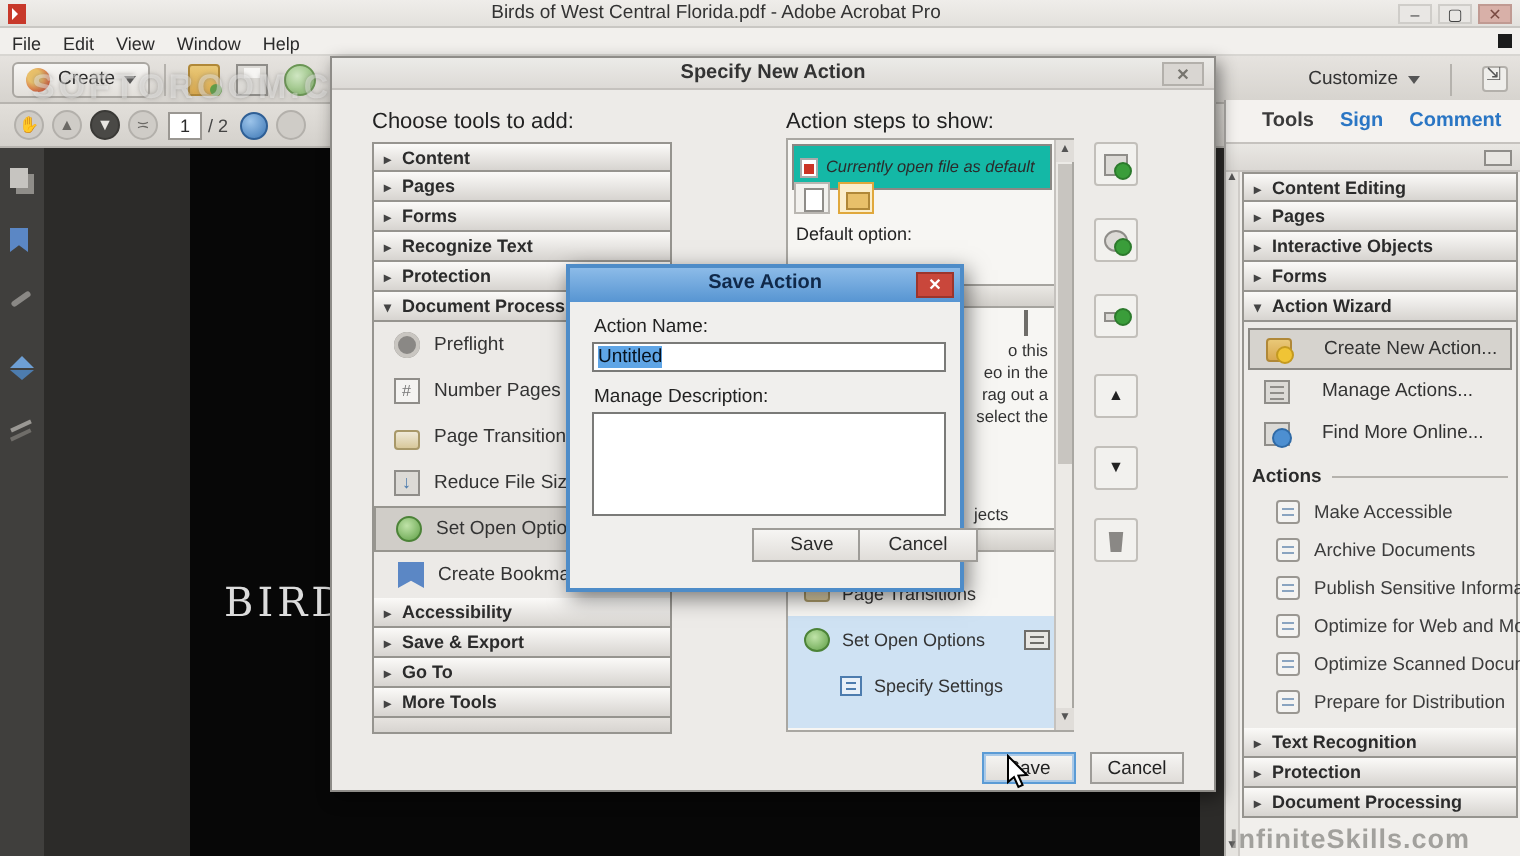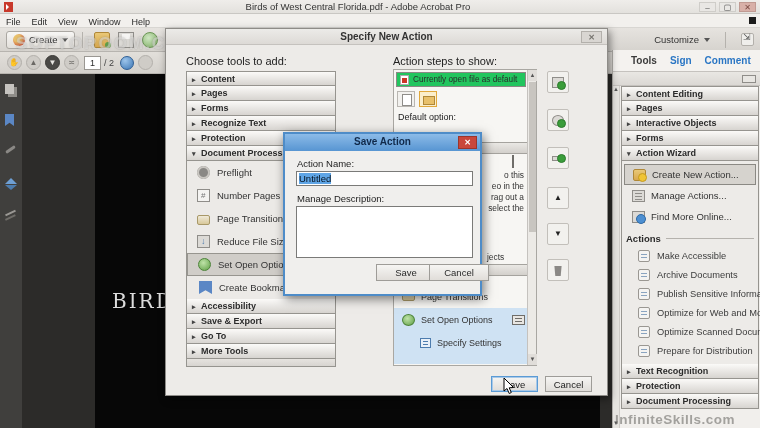--- a/index.html
+++ b/index.html
@@ -81,21 +81,21 @@
   .ti-reduce::after { content:"↓"; position:absolute; left:3px; top:0; font-size:9px; color:#4d7cae; }
   .ti-openopt { border-radius:50%; background:radial-gradient(circle at 40% 35%, #bfe3a8, #5f9f46); border:1px solid #4c8338; }
   .ti-bookmarkit { background:#5b87c5; width:9px; clip-path:polygon(0 0,100% 0,100% 100%,50% 72%,0 100%); margin-left:2px; }
   .acc-footer { height:8px; border:1px solid #96948f; border-top:0; background:linear-gradient(#e6e3df,#d7d4d0); }
 
   .steps-panel { position:absolute; left:227px; top:40px; width:144px; height:297px; background:#f7f6f3; border:1px solid #a9a7a2; }
   .sp-inner { position:absolute; left:0; top:0; width:135px; height:100%; }
   .sp-scroll { position:absolute; right:0; top:0; width:9px; height:100%; background:#eceae6; border-left:1px solid #c5c2be; }
   .sp-scroll .sa { position:absolute; left:0; width:9px; height:11px; background:#e0ddd9; font-size:6px; text-align:center; line-height:11px; color:#555; }
   .sp-scroll .thumb { position:absolute; left:1px; top:12px; width:7px; height:150px; background:#c8c5c0; }
-  .filerow { position:absolute; left:2px; top:2px; width:130px; height:15px; background:#22c55e; border:1px solid #8a8884; display:flex; align-items:center; gap:4px; padding-left:3px; font-size:8.2px; white-space:nowrap; }
+  .filerow { position:absolute; left:2px; top:2px; width:130px; height:23px; background:#14b8a6; border:1px solid #8a8884; display:flex; align-items:center; gap:4px; padding-left:3px; font-size:8.2px; white-space:nowrap;font-style:italic; }
   .pdf-ico { width:9px; height:10px; background:#fff; border:1px solid #aaa; position:relative; flex:0 0 9px; }
   .pdf-ico::after { content:""; position:absolute; left:1px; top:2px; width:5px; height:5px; background:#cc3425; }
   .mini-btn { position:absolute; width:18px; height:16px; border:1px solid #b9b6b1; background:#f2f1ee; }
   .mini-doc { left:3px; top:21px; }
   .mini-doc::after { content:""; position:absolute; left:4px; top:2px; width:8px; height:10px; background:#fff; border:1px solid #8f8d89; }
   .mini-folder { left:25px; top:21px; border-color:#e0a83c; background:#fbeecb; }
   .mini-folder::after { content:""; position:absolute; left:3px; top:4px; width:10px; height:7px; background:#e8c06a; border:1px solid #b08838; }
   .defopt { position:absolute; left:4px; top:42px; font-size:9px; color:#222; }
   .addfiles { position:absolute; left:4px; top:53px; width:127px; height:14px; display:flex; align-items:center; gap:5px; font-size:9px; }
   .af-ico { width:11px; height:12px; background:#fff; border:1px solid #8f8d89; position:relative; }
@@ -146,21 +146,21 @@
   .rp-tab-sign { color:#2a76c4; }
   .rp-tab-comment { color:#2a76c4; }
   .rp-strip { height:14px; background:linear-gradient(#e9e7e3,#dbd8d4); border-bottom:1px solid #c5c2be; position:relative; }
   .rp-opt { position:absolute; right:4px; top:3px; width:14px; height:8px; border:1px solid #8f8d89; background:#e8e6e2; }
   .rp-scroll { position:absolute; left:0; top:36px; width:7px; height:342px; background:#e6e4e0; border-right:1px solid #cfccc8; font-size:6px; color:#555; }
   .rp-scroll .up { position:absolute; top:0; left:0; }
   .rp-scroll .dn { position:absolute; bottom:2px; left:0; }
   .rp-body { position:absolute; left:8px; top:36px; width:138px; }
   .rp-body .acc-h { font-size:9px; }
   .wiz-box { border-left:1px solid #96948f; border-right:1px solid #96948f; background:#edebe8; padding:3px 0 4px 0; }
-  .wiz-it { height:21px; display:flex; align-items:center; gap:6px; padding-left:8px; font-size:9.5px; color:#333; margin:0 2px; }
+  .wiz-it { height:21px; display:flex; align-items:center; gap:16px; padding-left:8px; font-size:9.5px; color:#333; margin:0 2px; }
   .wiz-it.sel { background:#d6d3ce; border:1px solid #8b8984; }
   .wi { width:13px; height:12px; position:relative; flex:0 0 13px; }
   .wi-create { background:linear-gradient(#e9c877,#d8a84f); border:1px solid #b08838; border-radius:2px; }
   .wi-create::after { content:""; position:absolute; right:-2px; bottom:-2px; width:7px; height:7px; border-radius:50%; background:#f0c435; border:1px solid #c49a20; }
   .wi-manage { background:#dcdad6; border:1px solid #8f8d89; }
   .wi-manage::after { content:""; position:absolute; left:2px; top:2px; right:2px; height:1px; background:#8f8d89; box-shadow:0 3px 0 #8f8d89, 0 6px 0 #8f8d89; }
   .wi-online { background:#dcdad6; border:1px solid #8f8d89; }
   .wi-online::after { content:""; position:absolute; right:-2px; bottom:-2px; width:8px; height:8px; border-radius:50%; background:#4d8fd1; border:1px solid #2f6aa6; }
   .actions-lbl { display:flex; align-items:center; gap:5px; height:16px; font-size:9.5px; font-weight:bold; color:#2b2b2b; padding-left:4px; margin-top:3px; }
   .actions-lbl .rule { flex:1; height:1px; background:#b5b2ad; margin-right:4px; }

